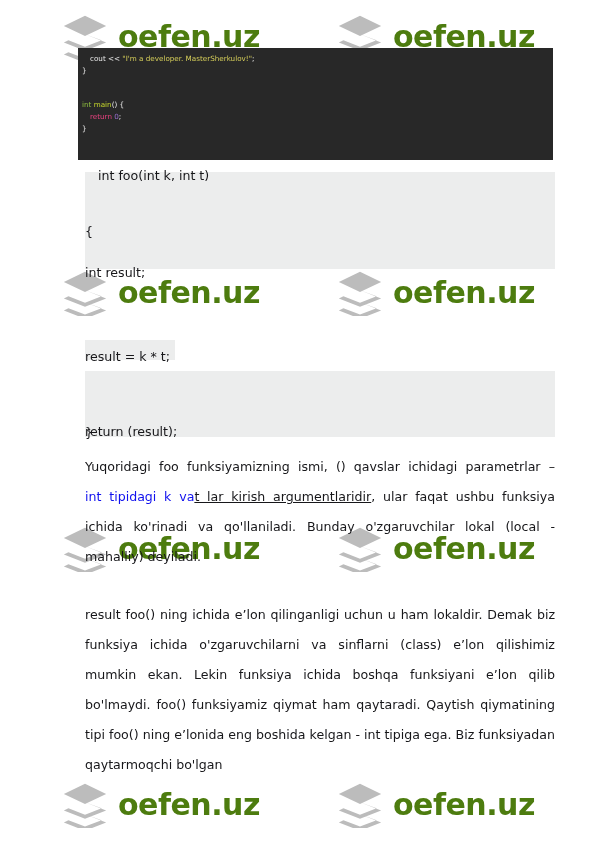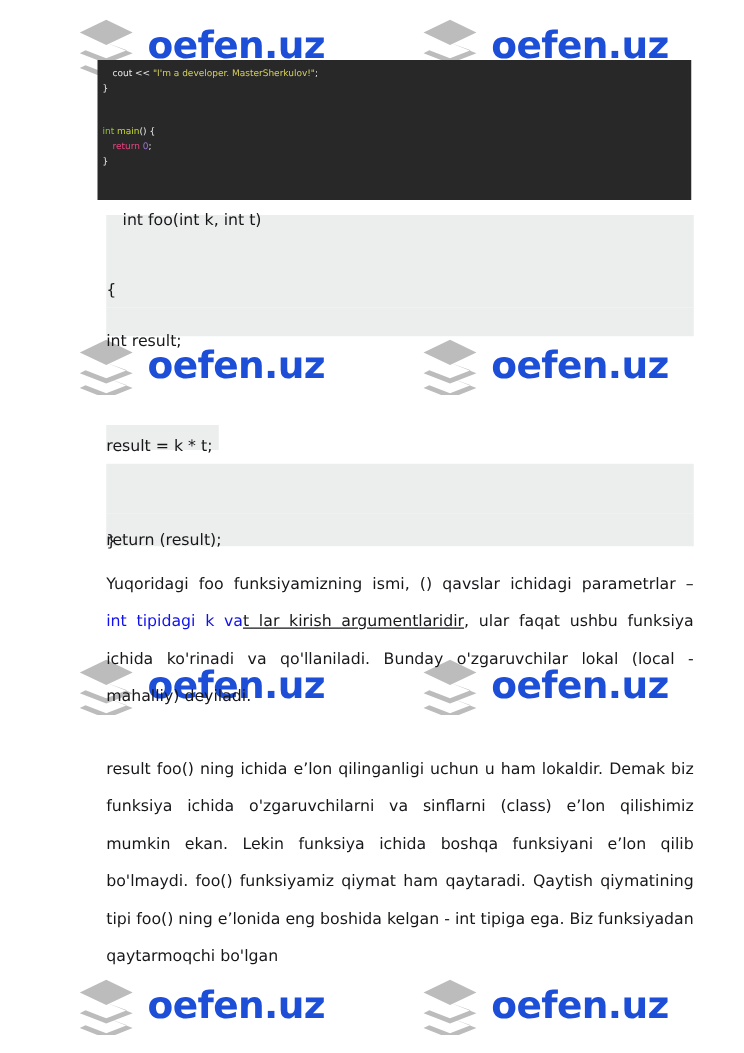--- a/index.html
+++ b/index.html
@@ -33,21 +33,21 @@
   }
   .wm-logo {
     width: 46px;
     height: 46px;
     flex: 0 0 auto;
   }
   .wm-text {
     font-family: "DejaVu Sans", sans-serif;
     font-size: 30px;
     font-weight: 700;
-    color: #1d4ed8;
+    color: #4d7c0f;
     letter-spacing: -0.5px;
     line-height: 1;
     white-space: nowrap;
   }
 
   
   #content {
     position: absolute;
     inset: 0;
     z-index: 2;

